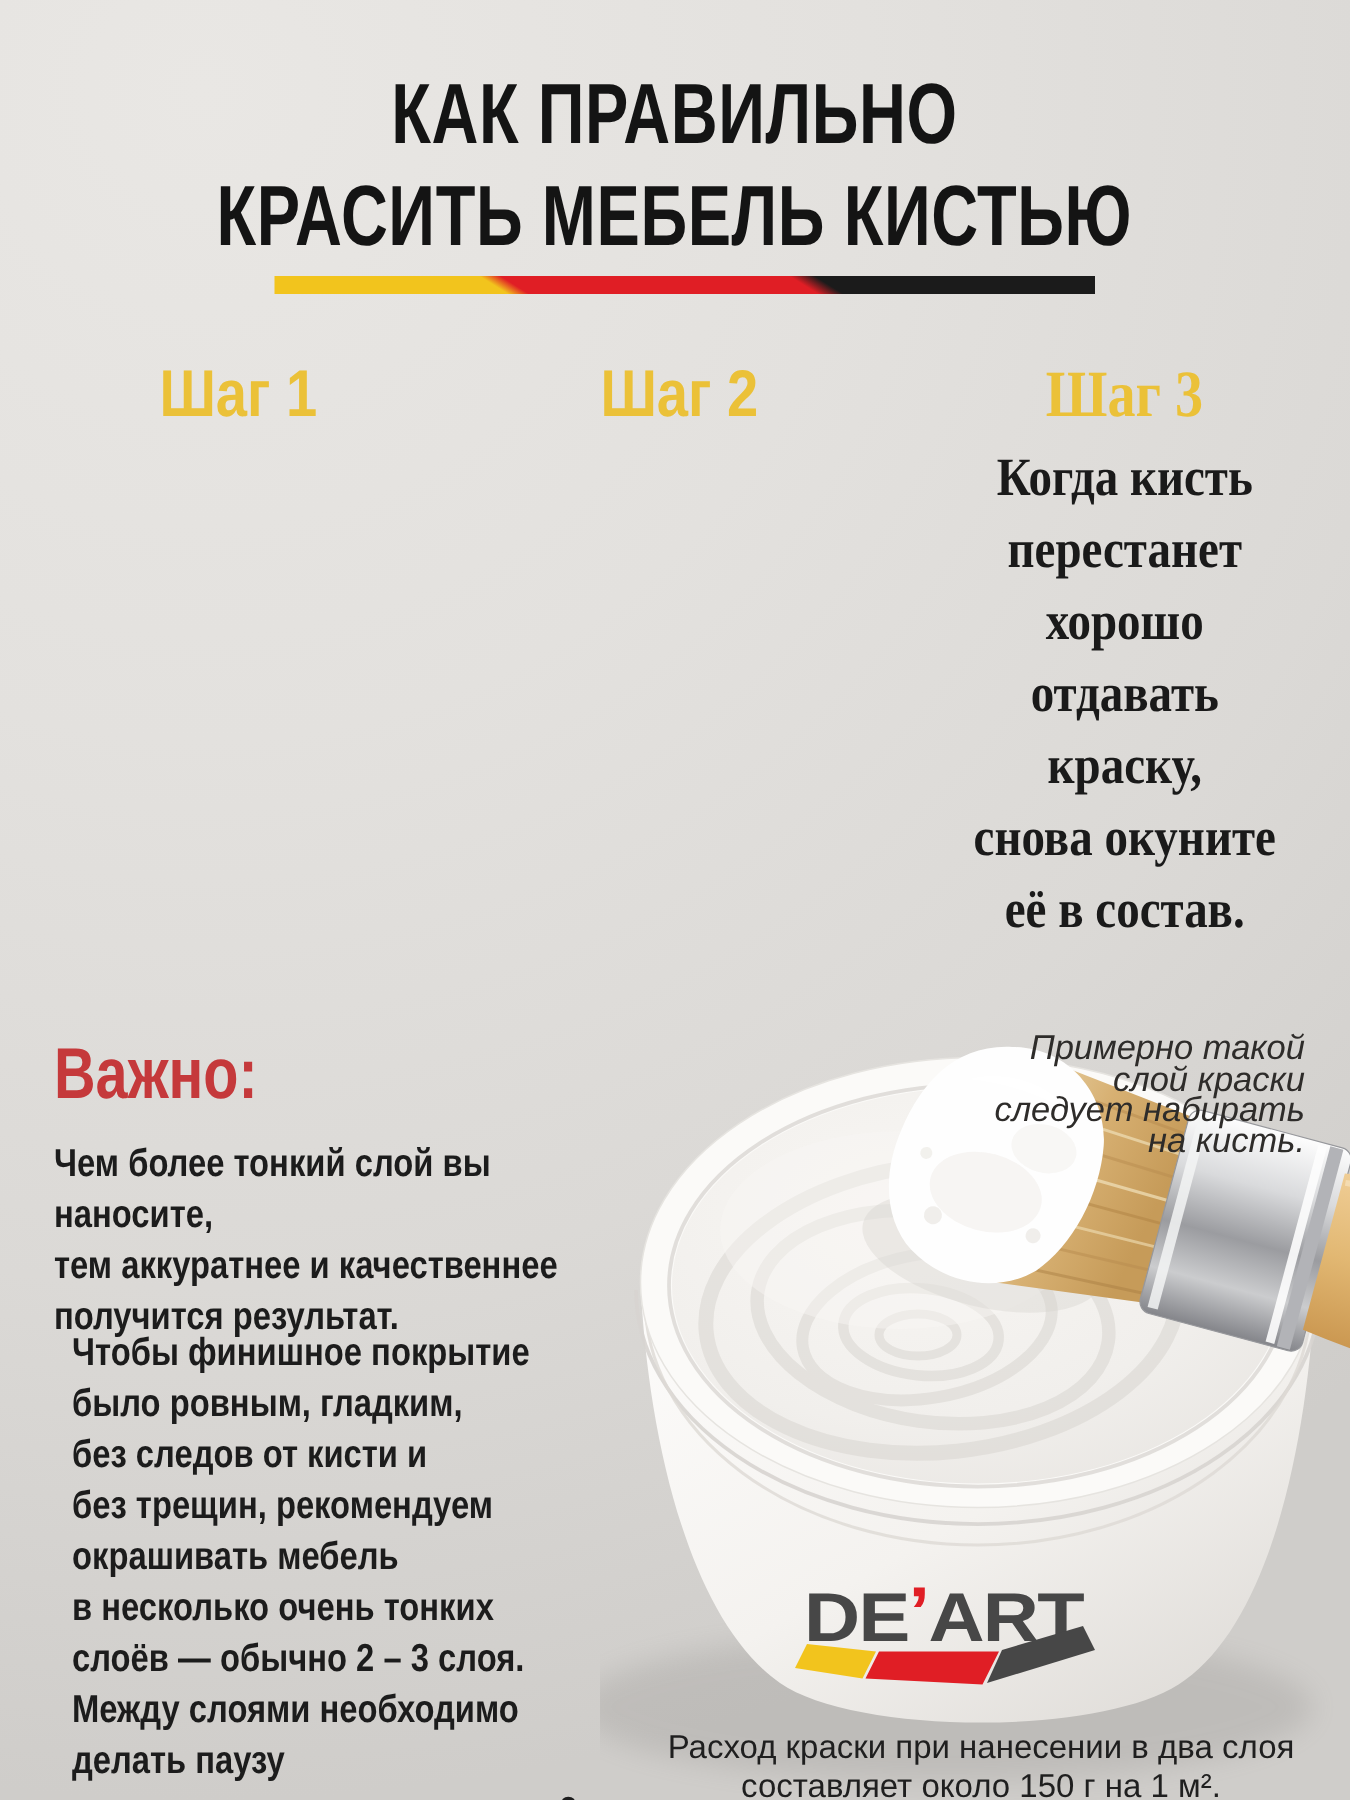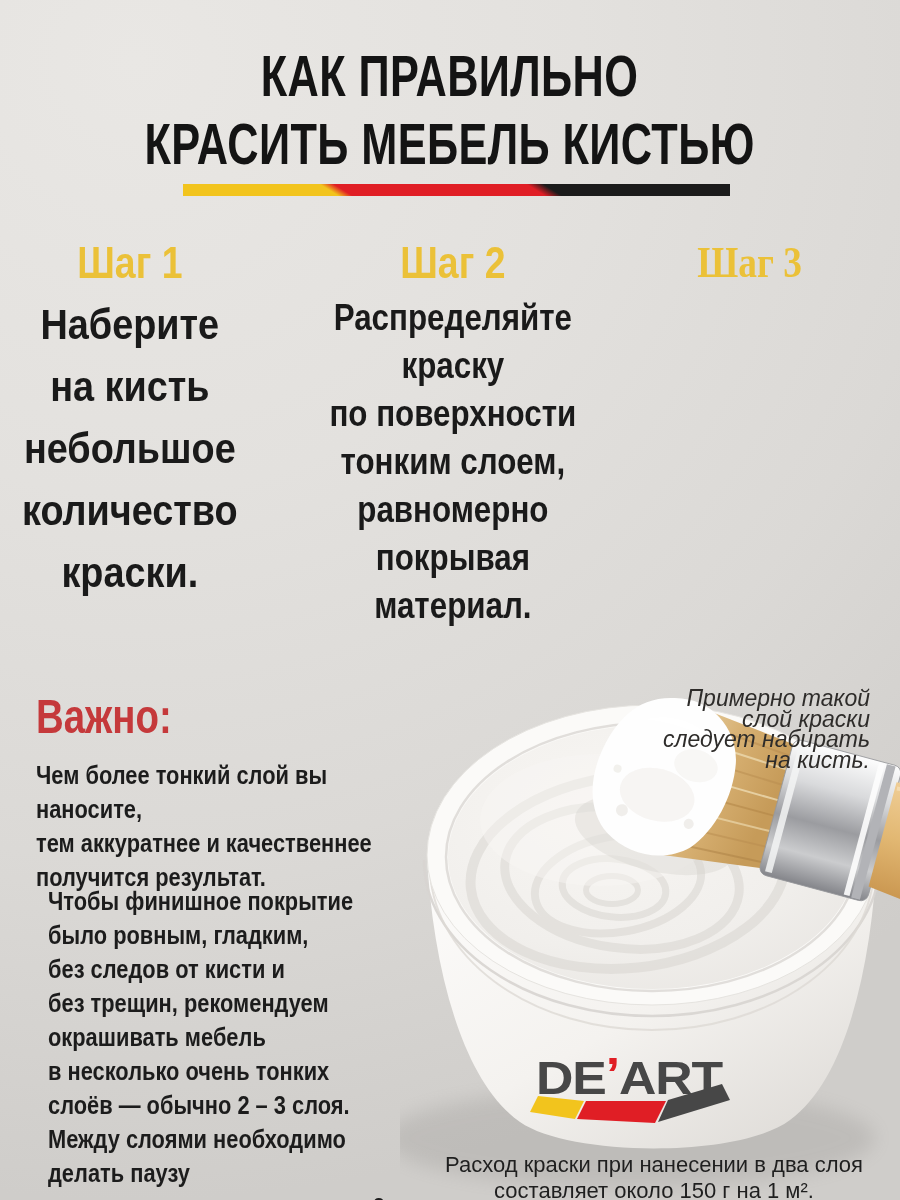--- a/index.html
+++ b/index.html
@@ -28,21 +28,21 @@
   .step-col{position:absolute; top:238px; text-align:center; z-index:2;}
   .step-col .heading{
     display:inline-block; font-weight:bold; font-size:44px; line-height:50px;
     color:#ebc138; transform:scaleX(0.85); transform-origin:center top;
   }
   .step-col .body{margin-top:6px;}
   .step-col .body .cond{
     display:inline-block; font-weight:bold; color:#1a1a1a; white-space:pre-line;
     transform-origin:center top;
   }
-  .col1{left:7px; width:245px;}
+  .col1{left:36px; width:245px;}
   .col2{left:300px; width:305px;}
   .col3{left:605px; width:290px;font-family:Liberation Serif, serif;}
   .col1 .body .cond{font-size:42px; line-height:62px; transform:scaleX(0.90);}
   .col2 .body .cond,
   .col3 .body .cond{font-size:36px; line-height:48px; transform:scaleX(0.87);}
 
   
   .important{left:36px; top:690px; width:420px;}
   .important .heading{
     display:inline-block; font-weight:bold; font-size:48px; line-height:54px;
@@ -65,42 +65,35 @@
 <div class="poster">
 
   <div class="layer title">
     <span class="cond">КАК ПРАВИЛЬНО
 КРАСИТЬ МЕБЕЛЬ КИСТЬЮ</span>
   </div>
   <div class="layer flag-divider"></div>
 
   <div class="step-col col1">
     <span class="heading">Шаг 1</span>
-    <div class="body">
-      <span class="cond">Наберите
-на кисть
-небольшое
-количество
-краски.</span>
-    </div>
   </div>
   <div class="step-col col2">
     <span class="heading">Шаг 2</span>
-    <div class="body">
-      <span class="cond">Распределяйте
-краску
-по поверхности
-тонким слоем,
-равномерно
-покрывая
-материал.</span>
-    </div>
   </div>
   <div class="step-col col3">
     <span class="heading">Шаг 3</span>
+    <div class="body">
+      <span class="cond">Когда кисть
+перестанет
+хорошо
+отдавать
+краску,
+снова окуните
+её в состав.</span>
+    </div>
   </div>
 
   <div class="layer important">
     <span class="heading">Важно:</span>
     <span class="para para1">Чем более тонкий слой вы наносите,
 тем аккуратнее и качественнее
 получится результат.</span>
   </div>
   <div class="layer para2-wrap">
     <span class="para">Чтобы финишное покрытие

